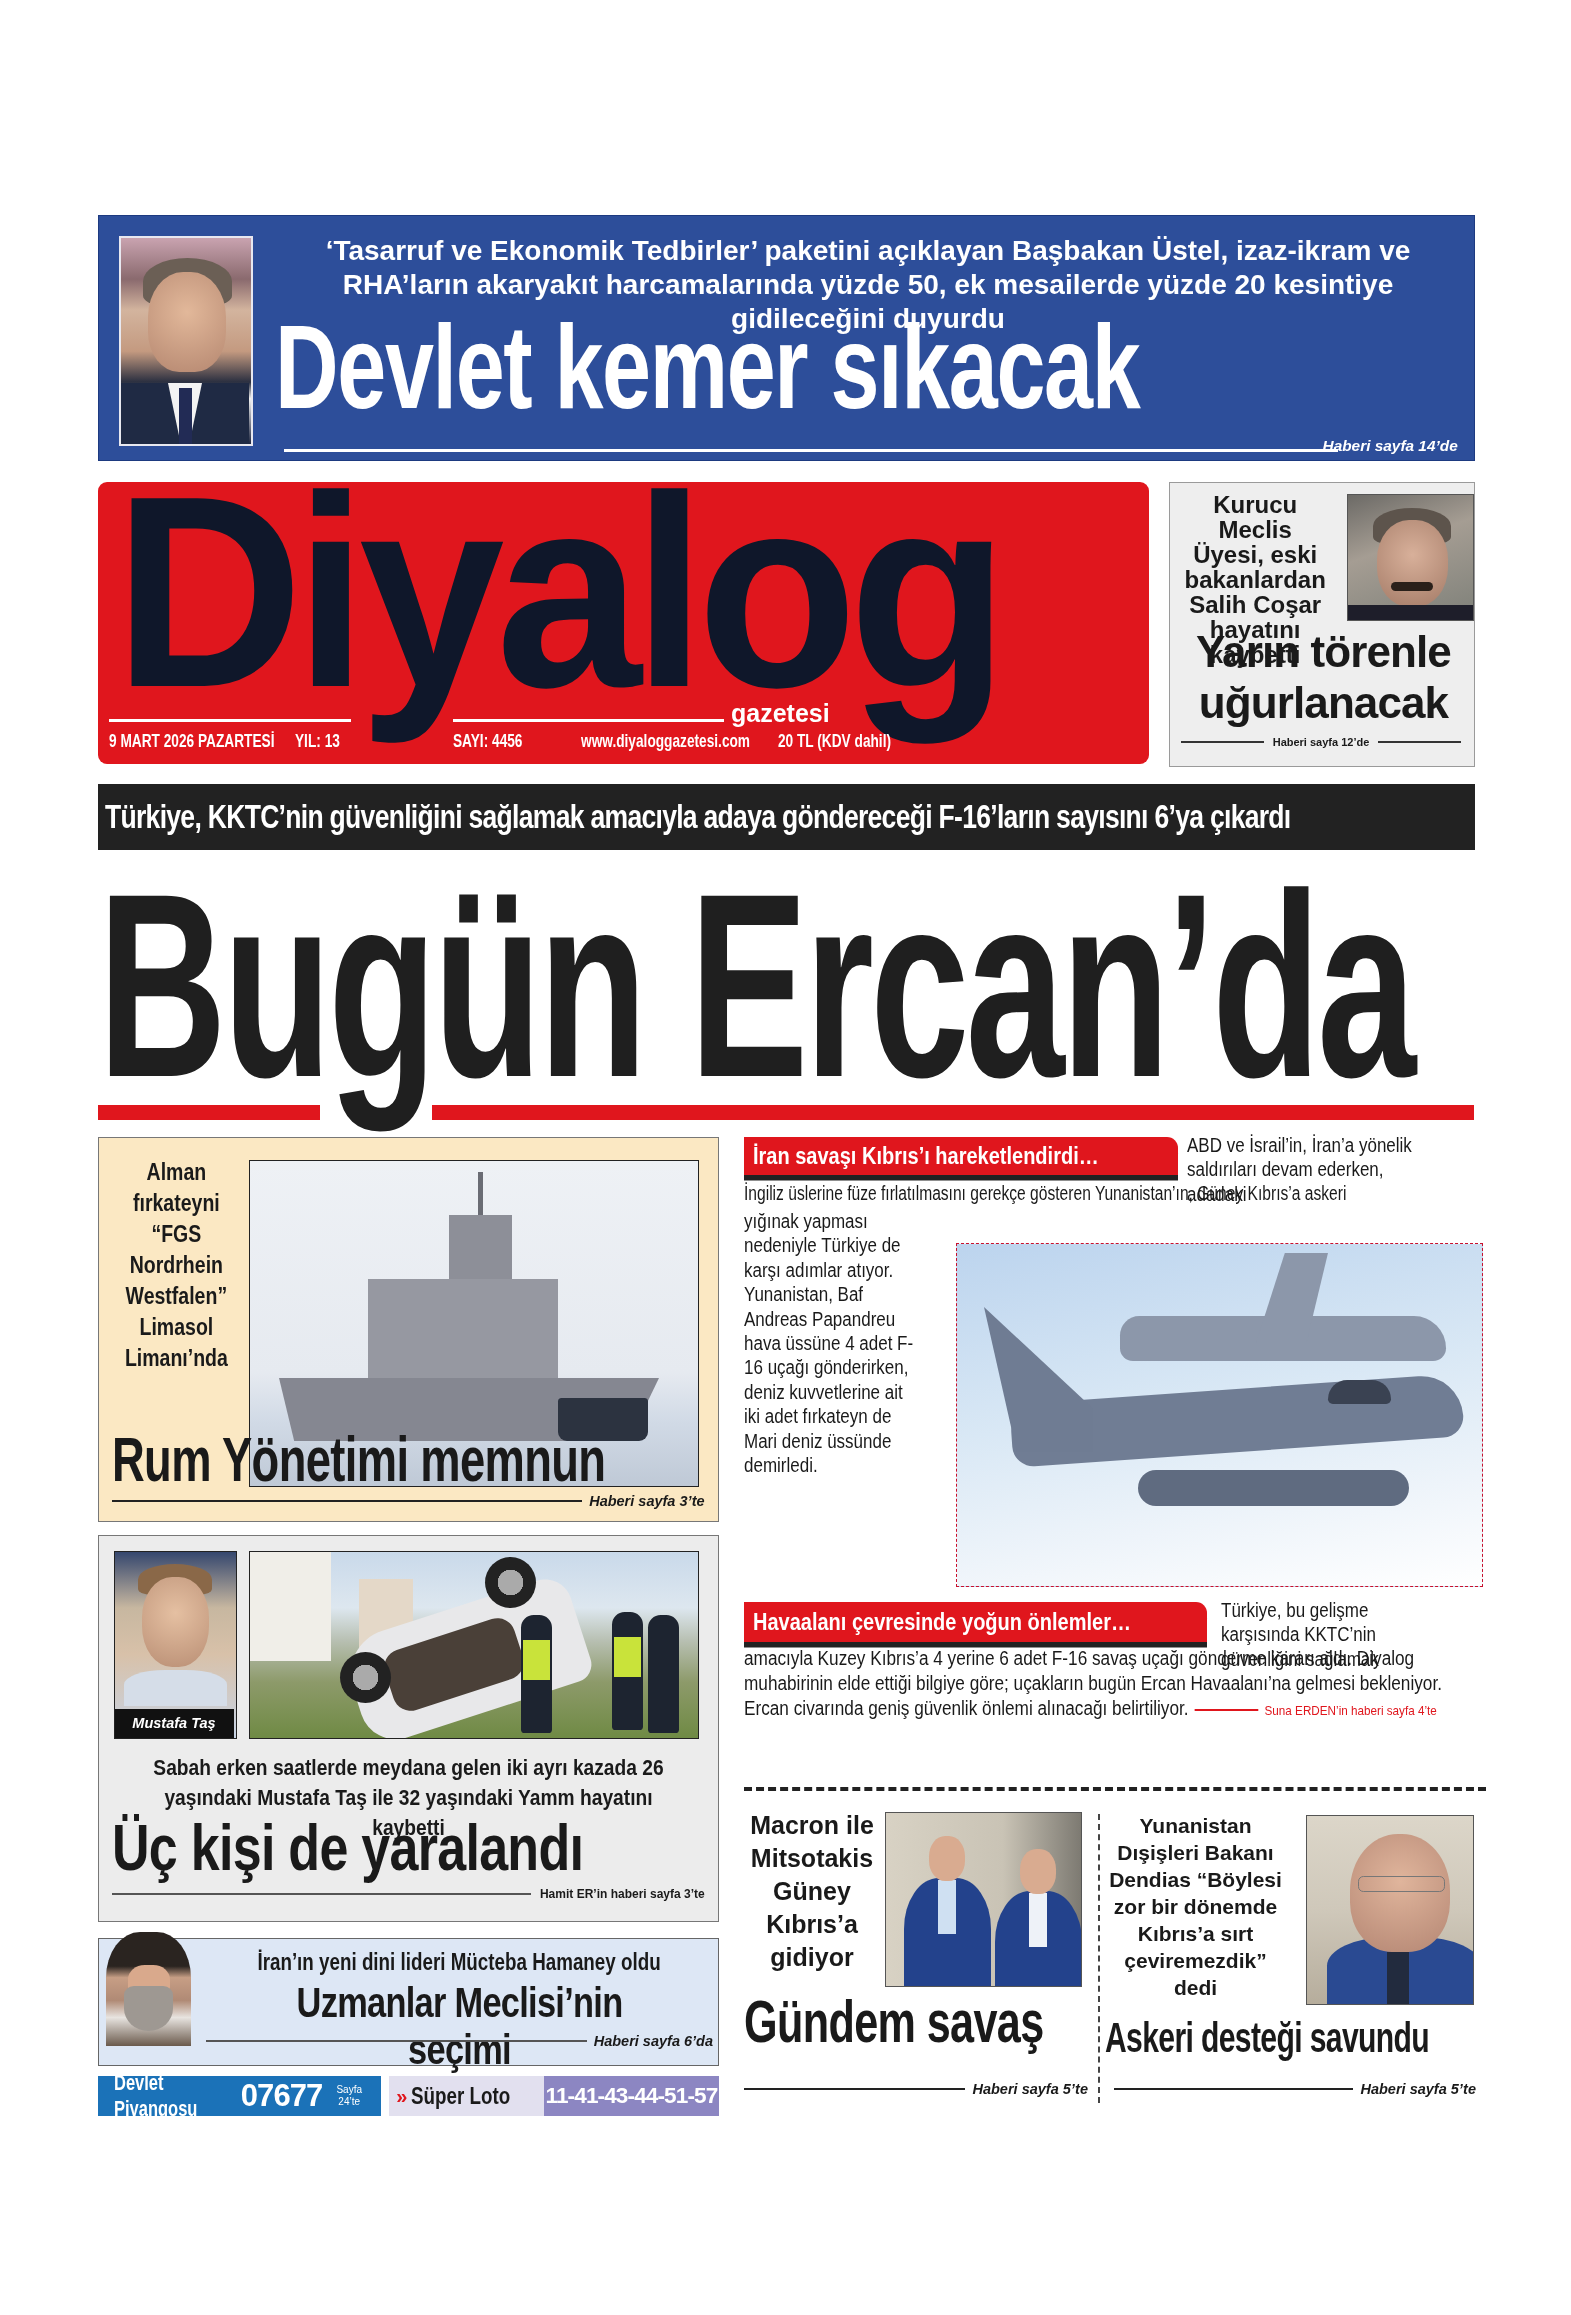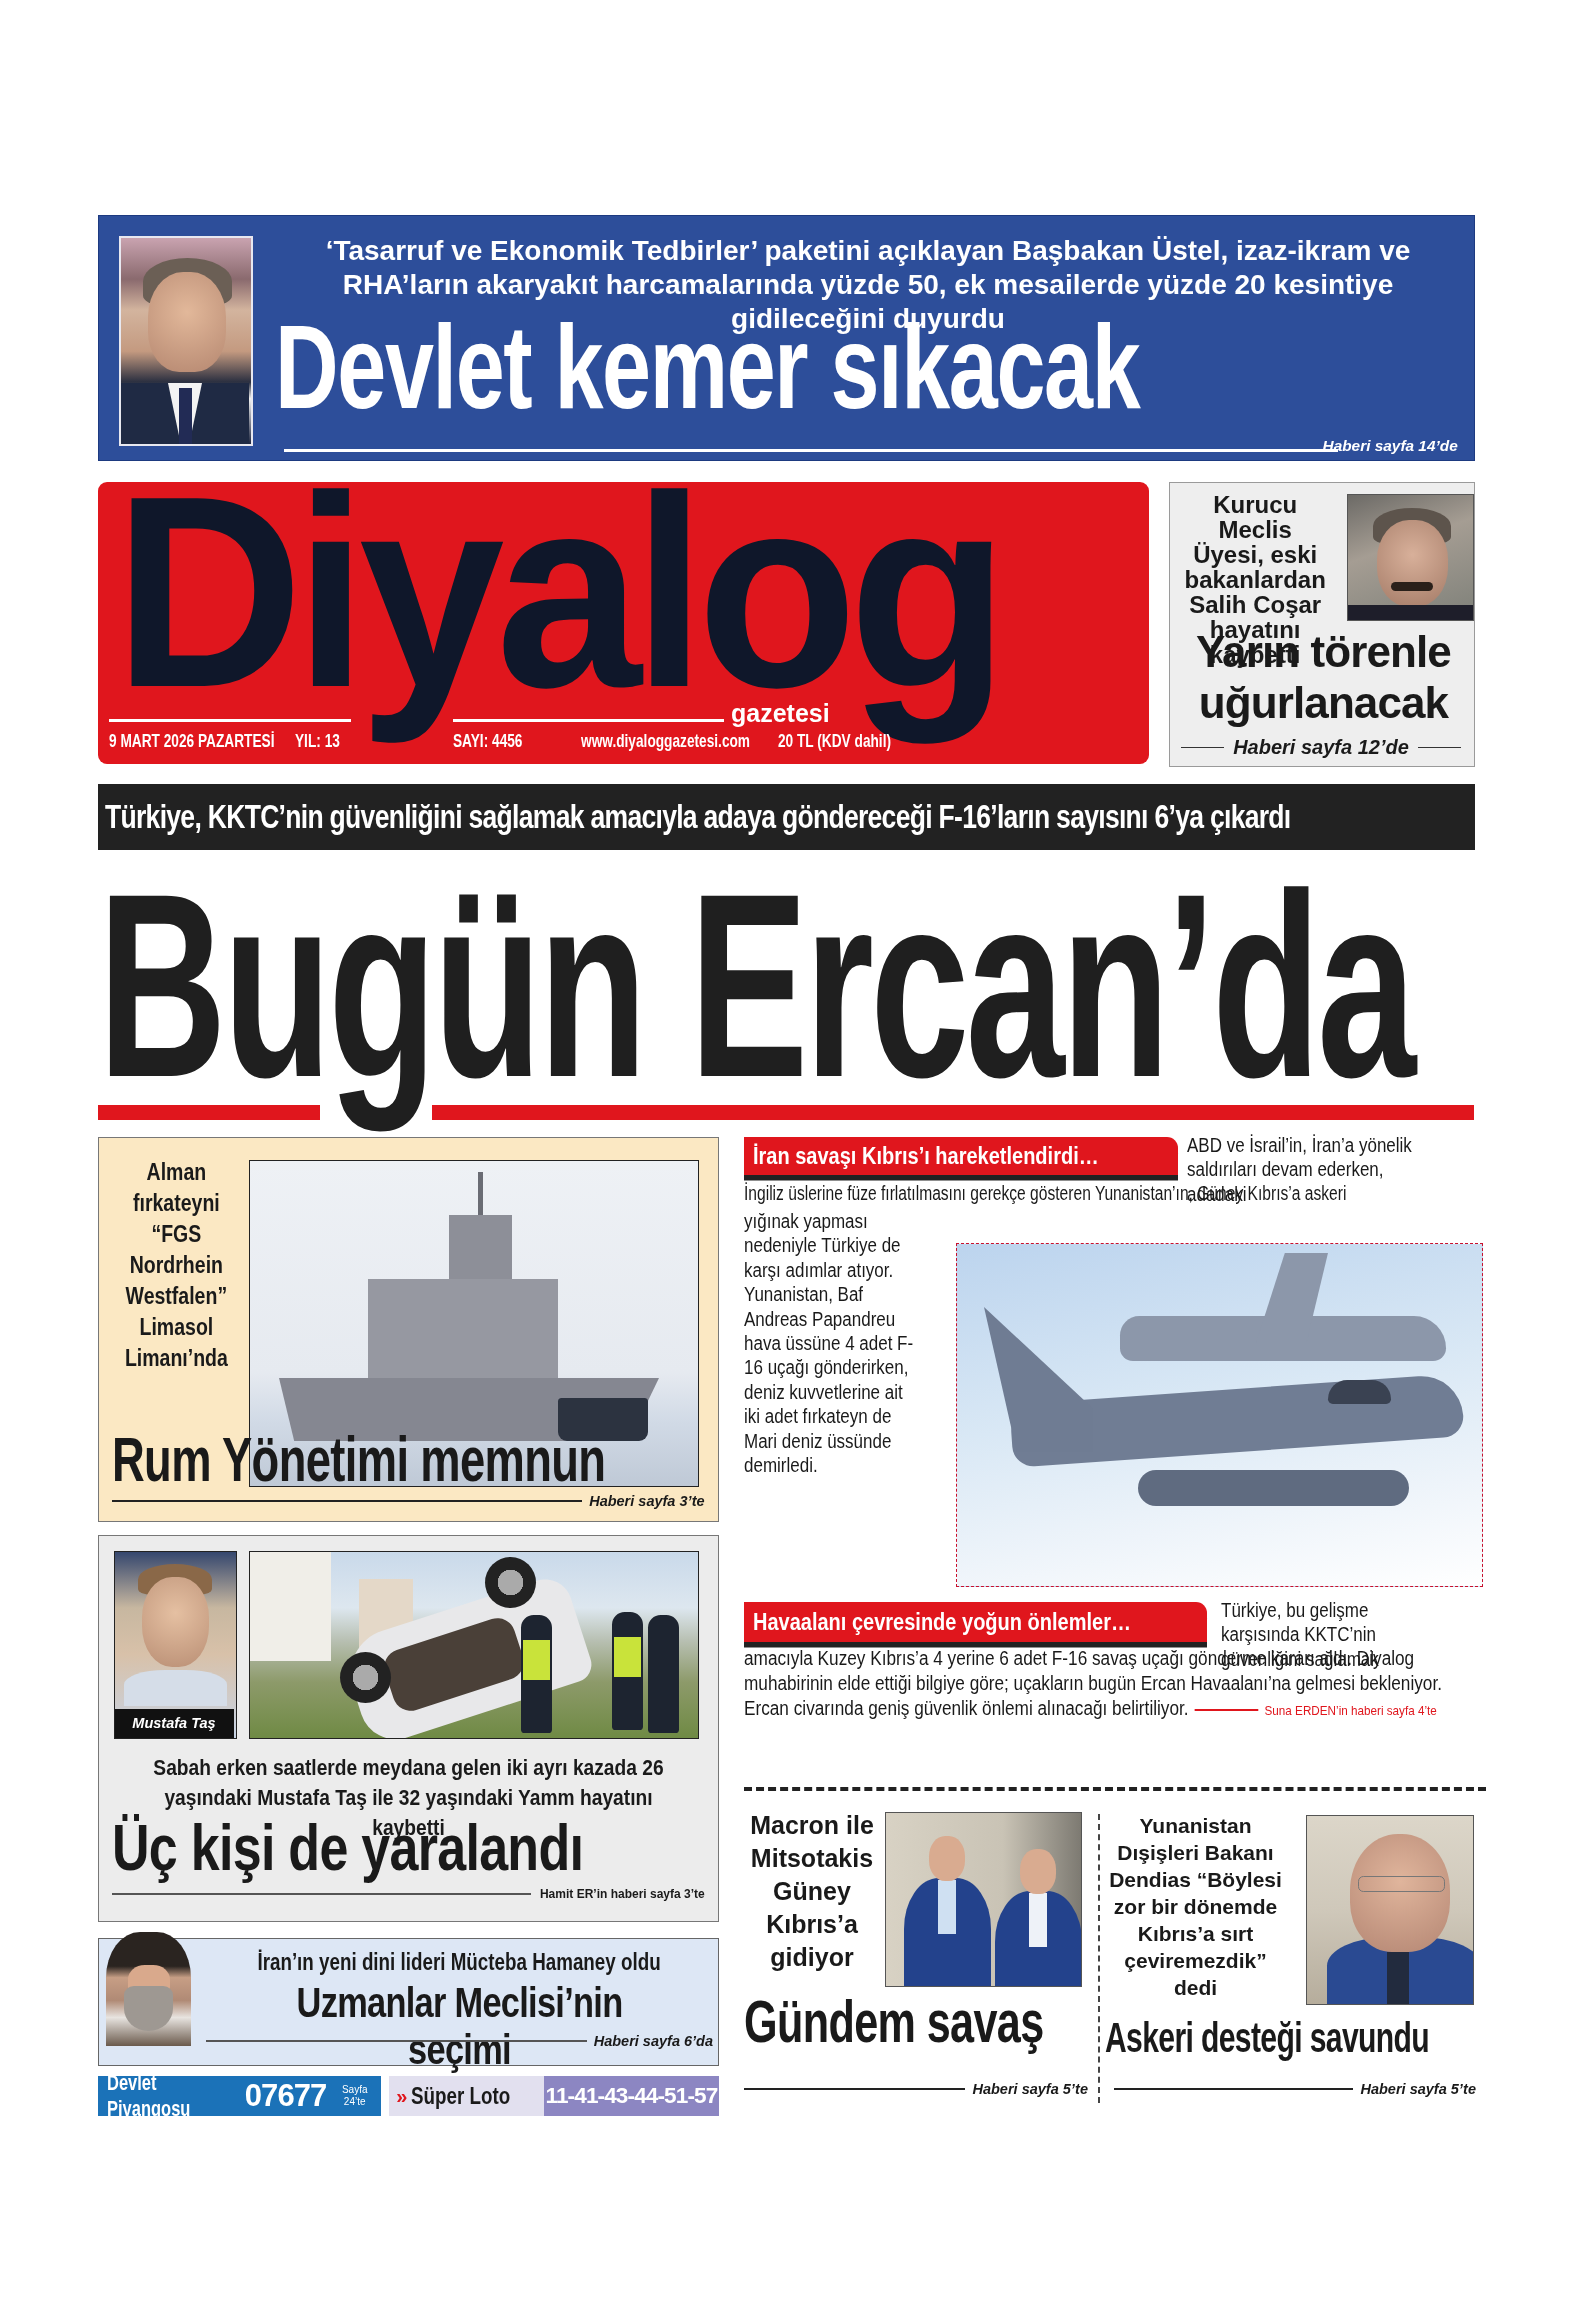--- a/index.html
+++ b/index.html
@@ -35,21 +35,21 @@
   #obit-kicker { left: 12.7px; top: 9px; width: 145px; text-align: center; font-weight: bold; font-size: 24px; line-height: 25px; color: #1a1a1a; }
   #obit-photo { left: 177px; top: 11px; width: 127px; height: 127px; border: 0.9px solid #555;
     background: linear-gradient(160deg,#6c6a66 0%,#a59d93 40%,#7e8079 100%); overflow:hidden; }
   #obit-photo .face { position:absolute; left:29px; top:25px; width:71px; height:87px; border-radius:45%; background: radial-gradient(circle at 50% 40%, #d8b09a, #a37a66); }
   #obit-photo .hair { position:absolute; left:25px; top:12.7px; width:78px; height:36px; border-radius:50% 50% 20% 20%; background:#5d544c; }
   #obit-photo .mst { position:absolute; left:43px; top:87px; width:42px; height:9px; border-radius:4.5px; background:#2a201a; }
   #obit-photo .suit { position:absolute; left:0; top:110px; width:127px; height:18px; background:#1e1e2a; }
   #obit-headline { left: 9px; top: 143px; width: 289px; text-align: center; font-weight: bold; font-size: 44px; line-height: 51px; color: #1a1a1a; letter-spacing: -0.9px; }
   #obit-ref { left: 0; top: 253px; width: 302px; display: flex; align-items: center; gap: 9px; padding: 0 11px; }
   #obit-ref .line { flex: 1; height: 1.8px; background: #333; }
-  #obit-ref span.t { font-weight: bold; font-style: italic; font-size: 20px; }
+  #obit-ref span.t { font-weight: bold; font-size: 11px; }
 
   
   #strip { left: 98px; top: 784px; width: 1377px; height: 66px; background: #222222; color: #fff; }
   #strip-text { left: 7.2px; top: 7.2px; font-weight: bold; font-size: 34px; line-height: 51px; letter-spacing: -0.9px; }
 
   
   #main-headline { left: 98px; top: 850px; font-weight: bold; font-size: 262px; line-height: 271px; color: #1f1f1f; letter-spacing: -5.4px; }
   #red-rule-l { left: 98px; top: 1105px; width: 222px; height: 14.5px; background: #e0161d; }
   #red-rule-r { left: 432px; top: 1105px; width: 1042px; height: 14.5px; background: #e0161d; }
 
@@ -96,21 +96,21 @@
     background: linear-gradient(180deg, #2a2420 0%, #2a2420 30%, #c79e85 40%, #b08a75 60%, #e8e4e0 75%, #6a5a4c 100%); border-radius: 40% 40% 0 0; }
   #iran-photo .beard { position:absolute; left:18px; top:54px; width:49px; height:45px; border-radius: 20% 20% 50% 50%; background:#9e9892; }
   #iran-photo .face { position:absolute; left:22px; top:33px; width:42px; height:36px; border-radius:40%; background:#d9a98c; }
   #iran-kicker { left: 107px; top: 9px; width: 507px; text-align: center; font-weight: bold; font-size: 23.5px; line-height: 29px; }
   #iran-headline { left: 107px; top: 40px; width: 507px; text-align:center; font-weight: bold; font-size: 43px; line-height: 47px; letter-spacing: -0.9px; }
   #iran-ref { left: 107px; top: 94px; width: 507px; display:flex; align-items:center; gap:7.2px; }
   #iran-ref .line { flex:1; height:1.8px; background:#555; }
   #iran-ref .t { font-weight:bold; font-style: italic; font-size: 14.5px; }
 
   
-  #piyango { left: 98px; top: 2076px; width: 283px; height: 40px; background: #1b72b8; color:#fff; display:flex; align-items:center; padding: 0 9px; gap: 11px; }
+  #piyango { left: 98px; top: 2076px; width: 283px; height: 40px; background: #1b72b8; color:#fff; display:flex; align-items:center; padding: 0 16px; gap: 11px; }
   #piyango .lbl { font-weight:bold; font-size: 22px; }
   #piyango .num { font-weight:bold; font-size: 31px; letter-spacing: -0.9px; }
   #piyango .pg { font-size: 10px; line-height: 11.8px; text-align:center; }
   #loto { left: 389px; top: 2076px; width: 330px; height: 40px; background: #e2e0ef; display:flex; align-items:center; }
   #loto .arrow { color:#e0161d; font-weight:bold; font-size: 20px; padding: 0 3.6px 0 7.2px; }
   #loto .lbl { font-weight:bold; font-size: 23.5px; color: #1a1a1a; padding-right: 9px; }
   #loto .nums { flex:1; height:100%; background: #8c86c2; color:#fff; font-weight:bold; font-size: 22.6px; display:flex; align-items:center; justify-content:center; letter-spacing:-0.9px; }
 
   
   .tag { background: #e0161d; color:#fff; font-weight:bold; border-radius: 0 11px 0 0; box-shadow: 0 5.4px 0 #222; padding: 1.8px 9px; white-space: nowrap; }

